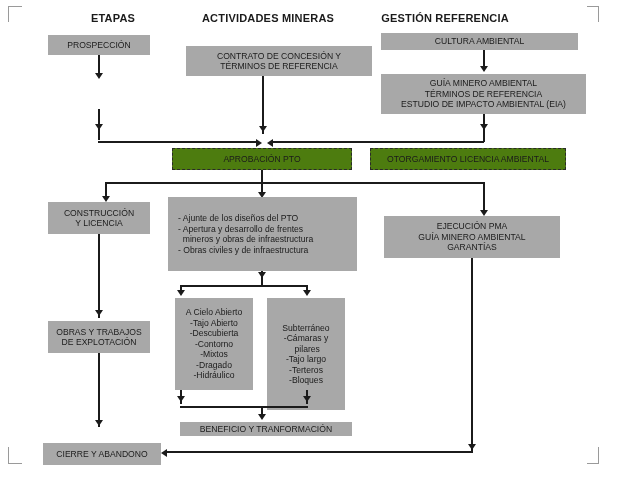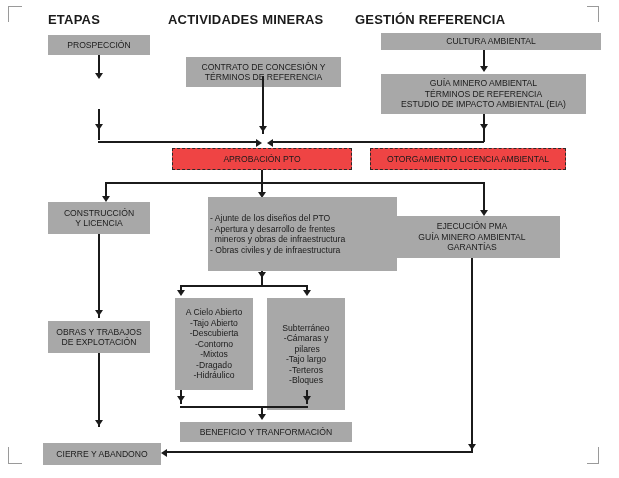--- a/index.html
+++ b/index.html
@@ -27,53 +27,52 @@
     height: 458px;
     border: 1px solid #9a9a9a;
     box-sizing: border-box;
   }
   .frame-corner {
     position: absolute;
     background: #ffffff;
   }
   .col-header {
     position: absolute;
-    font-size: 13px;
+    font-size: 11px;
     font-weight: bold;
     color: #1b1b1b;
     letter-spacing: .2px;
     white-space: nowrap;
-    text-align: left;
+    text-align: center;
   }
   .box {
     position: absolute;
     background: #a8a8a8;
     color: #1b1b1b;
     font-size: 8.6px;
     line-height: 10.5px;
     display: flex;
     align-items: center;
     justify-content: center;
     text-align: center;
     box-sizing: border-box;
     padding: 2px 3px;
   }
   .box.left-align {
     justify-content: flex-start;
     text-align: left;
-    padding-left: 2px;
-    margin-left: 40px;
+    padding-left: 10px;
   }
   .box .lines {
     width: 100%;
   }
   .box .lines div { white-space: pre; }
   .dashed-box {
     position: absolute;
-    background: #ef4444;
+    background: #4d7c0f;
     border: 1.3px dashed #2a2a2a;
     color: #1b1b1b;
     font-size: 8.6px;
     line-height: 10.5px;
     display: flex;
     align-items: center;
     justify-content: center;
     text-align: center;
     box-sizing: border-box;
     white-space: nowrap;
@@ -132,21 +131,21 @@
 
   <div class="vline" style="left:97.8px; top:55px; height:20px;"></div>
   <div class="arrow-down" style="left:94.8px; top:73px;"></div>
 
 
   <div class="vline" style="left:97.8px; top:109px; height:31px;"></div>
   <div class="arrow-down" style="left:94.8px; top:124px;"></div>
   <div class="hline" style="left:97.8px; top:141px; width:160px;"></div>
   <div class="arrow-right" style="left:256px; top:139px;"></div>
 
-  <div class="box" style="left:186px; top:57px; width:155px; height:30px;">
+  <div class="box" style="left:186px; top:46px; width:186px; height:30px;">
     <div class="lines">
       <div>CONTRATO DE CONCESIÓN Y</div>
       <div>TÉRMINOS DE REFERENCIA</div>
     </div>
   </div>
 
   <div class="vline" style="left:262px; top:76px; height:58px;"></div>
   <div class="arrow-down" style="left:259px; top:126px;"></div>
 
   <div class="dashed-box" style="left:172px; top:148px; width:180px; height:22px;">
@@ -206,25 +205,25 @@
   </div>
 
   <div class="vline" style="left:180px; top:390px; height:14px;"></div>
   <div class="arrow-down" style="left:177.2px; top:396px;"></div>
   <div class="vline" style="left:305.6px; top:390px; height:14px;"></div>
   <div class="arrow-down" style="left:302.8px; top:396px;"></div>
   <div class="hline" style="left:180px; top:406px; width:128px;"></div>
   <div class="vline" style="left:260.8px; top:406px; height:12px;"></div>
   <div class="arrow-down" style="left:258px; top:414px;"></div>
 
-  <div class="box" style="left:180px; top:422px; width:172px; height:20px;">
+  <div class="box" style="left:180px; top:422px; width:172px; height:14px;">
     <span>BENEFICIO Y TRANFORMACIÓN</span>
   </div>
 
-  <div class="box" style="left:381px; top:33px; width:220px; height:17px;">
+  <div class="box" style="left:381px; top:33px; width:197px; height:17px;">
     <span>CULTURA AMBIENTAL</span>
   </div>
 
   <div class="vline" style="left:482.6px; top:50px; height:20px;"></div>
   <div class="arrow-down" style="left:479.8px; top:66px;"></div>
 
   <div class="box" style="left:381px; top:74px; width:205px; height:40px;">
     <div class="lines">
       <div>GUÍA MINERO AMBIENTAL</div>
       <div>TÉRMINOS DE REFERENCIA</div>

